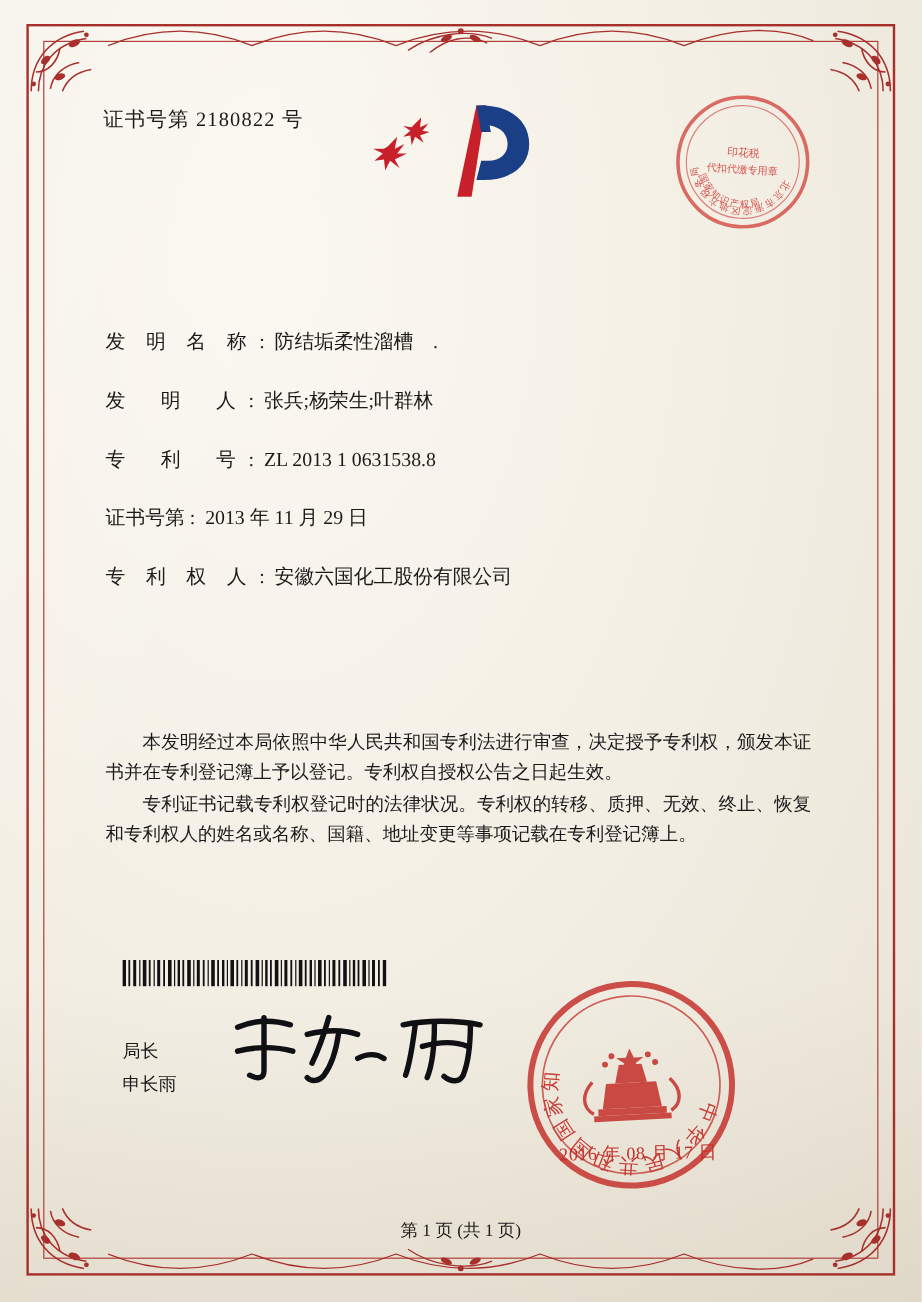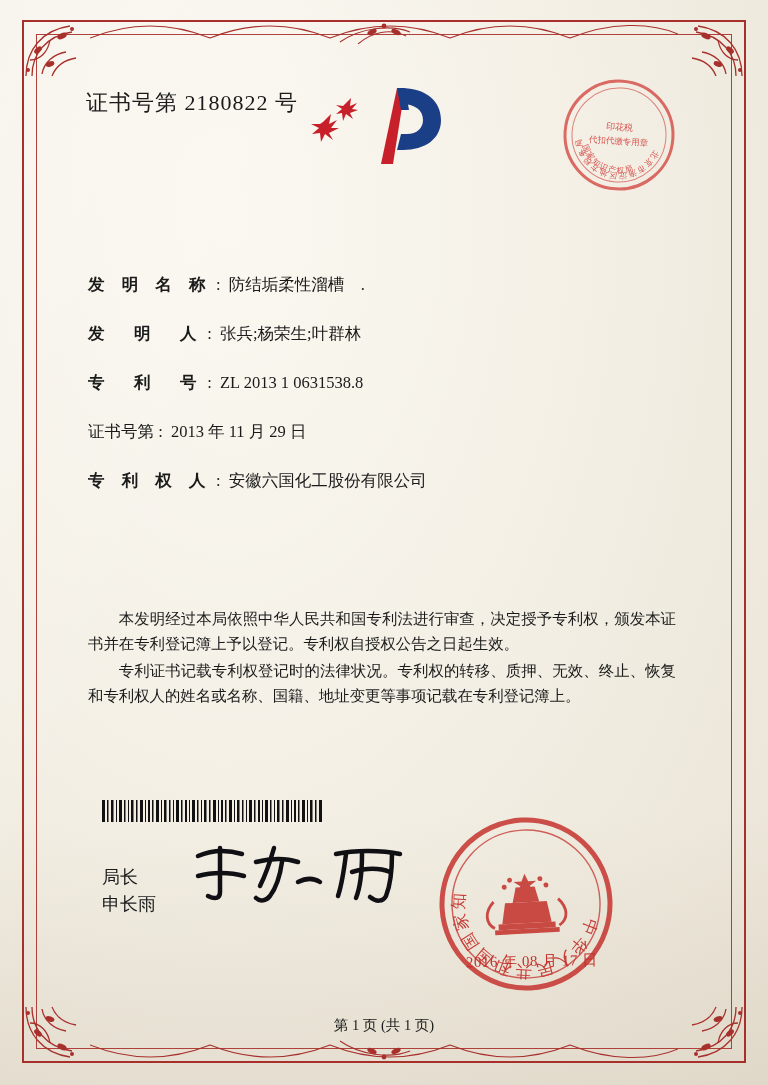--- a/index.html
+++ b/index.html
@@ -46,52 +46,52 @@
     pointer-events:none;
   }
   .edge-bottom{
     position:absolute;left:90px;right:90px;bottom:20px;height:26px;
     transform:scaleY(-1);pointer-events:none;
   }
   
   .content{position:absolute;left:36px;top:34px;right:36px;bottom:36px;}
   .cert-no{
     position:absolute;left:50px;top:54px;
-    font-size:22px;letter-spacing:1px;
+    font-size:17px;letter-spacing:1px;
   }
   .logo{
     position:absolute;left:50%;top:42px;transform:translateX(-50%);
     width:150px;height:96px;
   }
   .doc-title{
     position:absolute;left:0;right:0;top:158px;
     text-align:center;
     font-size:40px;font-weight:bold;letter-spacing:14px;
     text-indent:14px;
     font-family:"DejaVu Serif","Liberation Serif",serif;
   }
   .fields{
     position:absolute;left:52px;right:40px;top:240px;
     font-size:16.5px;
   }
   .field-row{margin-bottom:27px;white-space:nowrap;}
   .fl{display:inline-block;}
   .fv{display:inline-block;}
-  .sp6{letter-spacing:6.5px;font-weight:bold;}
+  .sp6{letter-spacing:6.5px;}
   .paras{
     position:absolute;left:52px;right:56px;top:572px;
     font-size:15.4px;line-height:25px;text-align:justify;
   }
   .paras p{margin:0 0 2px 0;text-indent:2em;}
   .barcode{
     position:absolute;left:66px;top:766px;width:220px;height:22px;
   }
   .sig-block{
     position:absolute;left:66px;top:830px;
-    font-size:18px;line-height:27px;
+    font-size:15px;line-height:27px;
   }
   .signature{
     position:absolute;left:150px;top:806px;
     width:240px;height:70px;
   }
   .seal-main{
     position:absolute;left:400px;top:780px;width:180px;height:180px;
     opacity:.93;
   }
   .seal-date{

